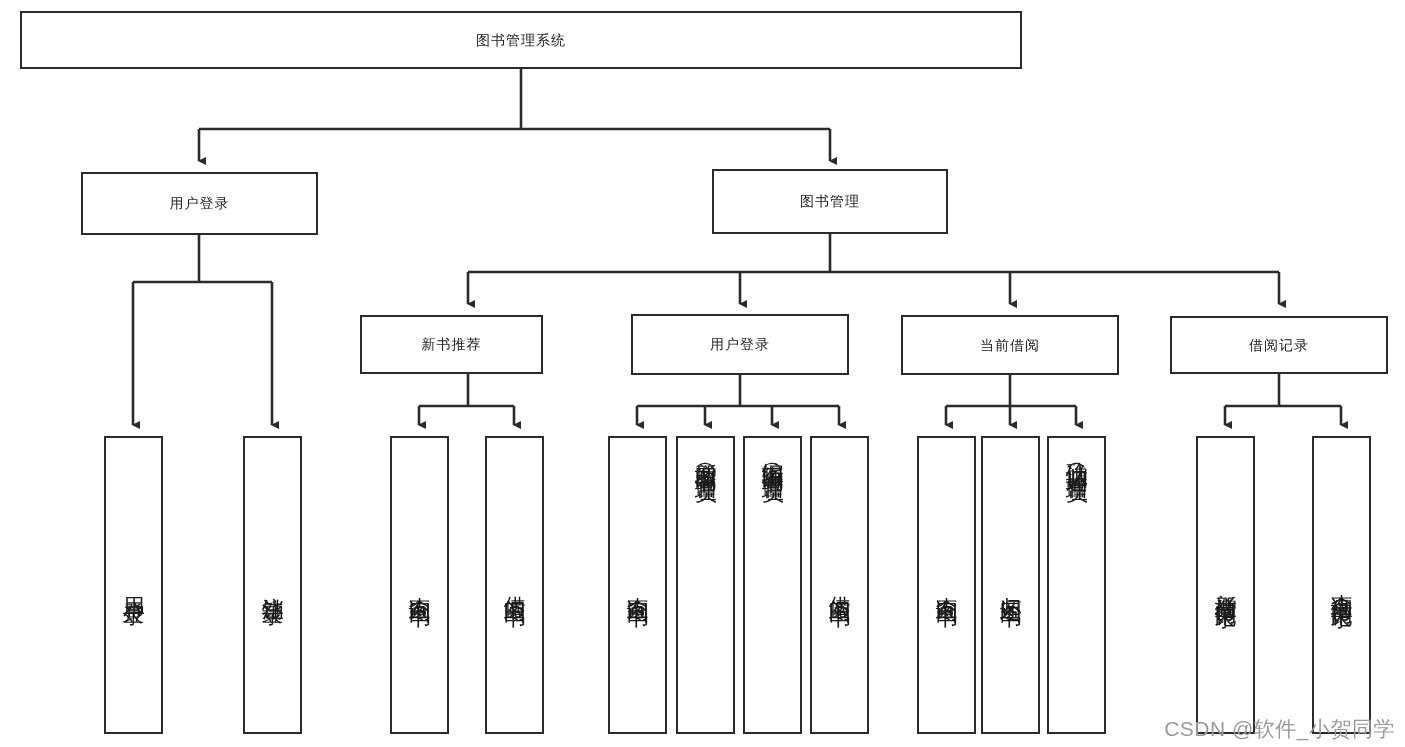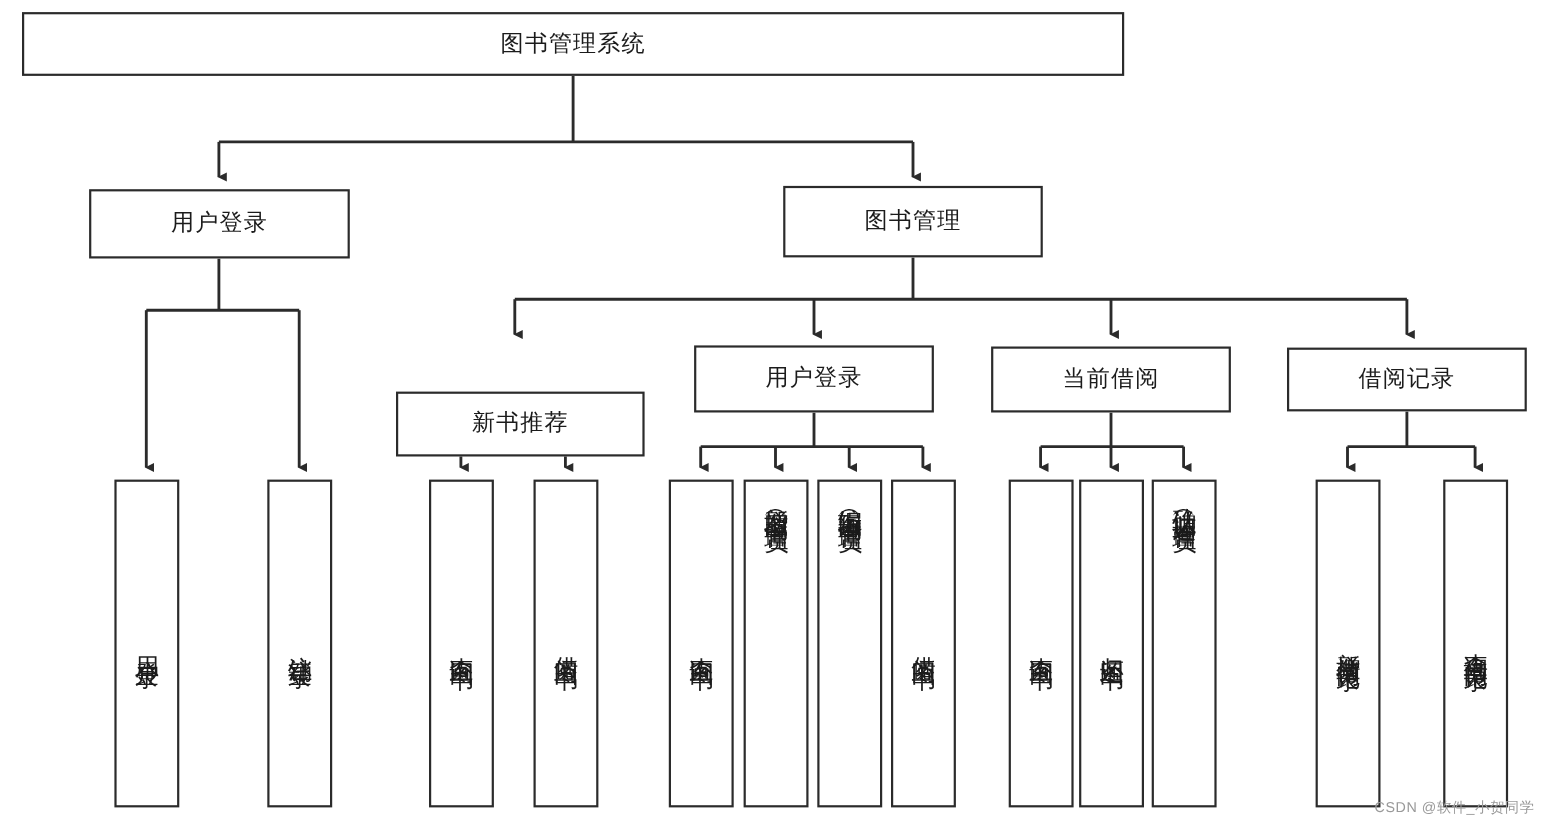--- a/index.html
+++ b/index.html
@@ -24,21 +24,21 @@
     position:absolute;
     box-sizing:border-box;
     border:2.5px solid #2b2b2b;
     background:#ffffff;
     display:flex;
     align-items:center;
     justify-content:center;
     overflow:hidden;
   }
   .node .label{
-    font-size:21px;
+    font-size:14px;
     line-height:1.15;
     letter-spacing:1px;
     white-space:nowrap;
     color:#1b1b1b;
   }
   
   .leaf{
     align-items:flex-start;
     justify-content:center;
     padding-top:6px;
@@ -54,21 +54,21 @@
     max-height:100%;
   }
   .leaf.centered{
     align-items:center;
     padding-top:0;
   }
   .watermark{
     position:absolute;
     right:10px;
     bottom:4px;
-    font-size:13px;
+    font-size:21px;
     color:#9a9a9a;
     letter-spacing:0.5px;
     white-space:nowrap;
   }
 </style>
 </head>
 <body>
 
 <div id="canvas">
 
@@ -127,21 +127,21 @@
     <span class="label">图书管理系统</span>
   </div>
 
   <div class="node" style="left:81px;top:172px;width:237px;height:63px;">
     <span class="label">用户登录</span>
   </div>
   <div class="node" style="left:712px;top:169px;width:236px;height:65px;justify-content:center;">
     <span class="label">图书管理</span>
   </div>
 
-  <div class="node" style="left:360px;top:315px;width:226px;height:59px;margin-top:41px;">
+  <div class="node" style="left:360px;top:315px;width:183px;height:59px;">
     <span class="label">新书推荐</span>
   </div>
   <div class="node" style="left:631px;top:314px;width:218px;height:61px;">
     <span class="label">用户登录</span>
   </div>
   <div class="node" style="left:1170px;top:316px;width:218px;height:58px;">
     <span class="label">借阅记录</span>
   </div>
   <div class="node" style="left:901px;top:315px;width:218px;height:60px;">
     <span class="label">当前借阅</span>

